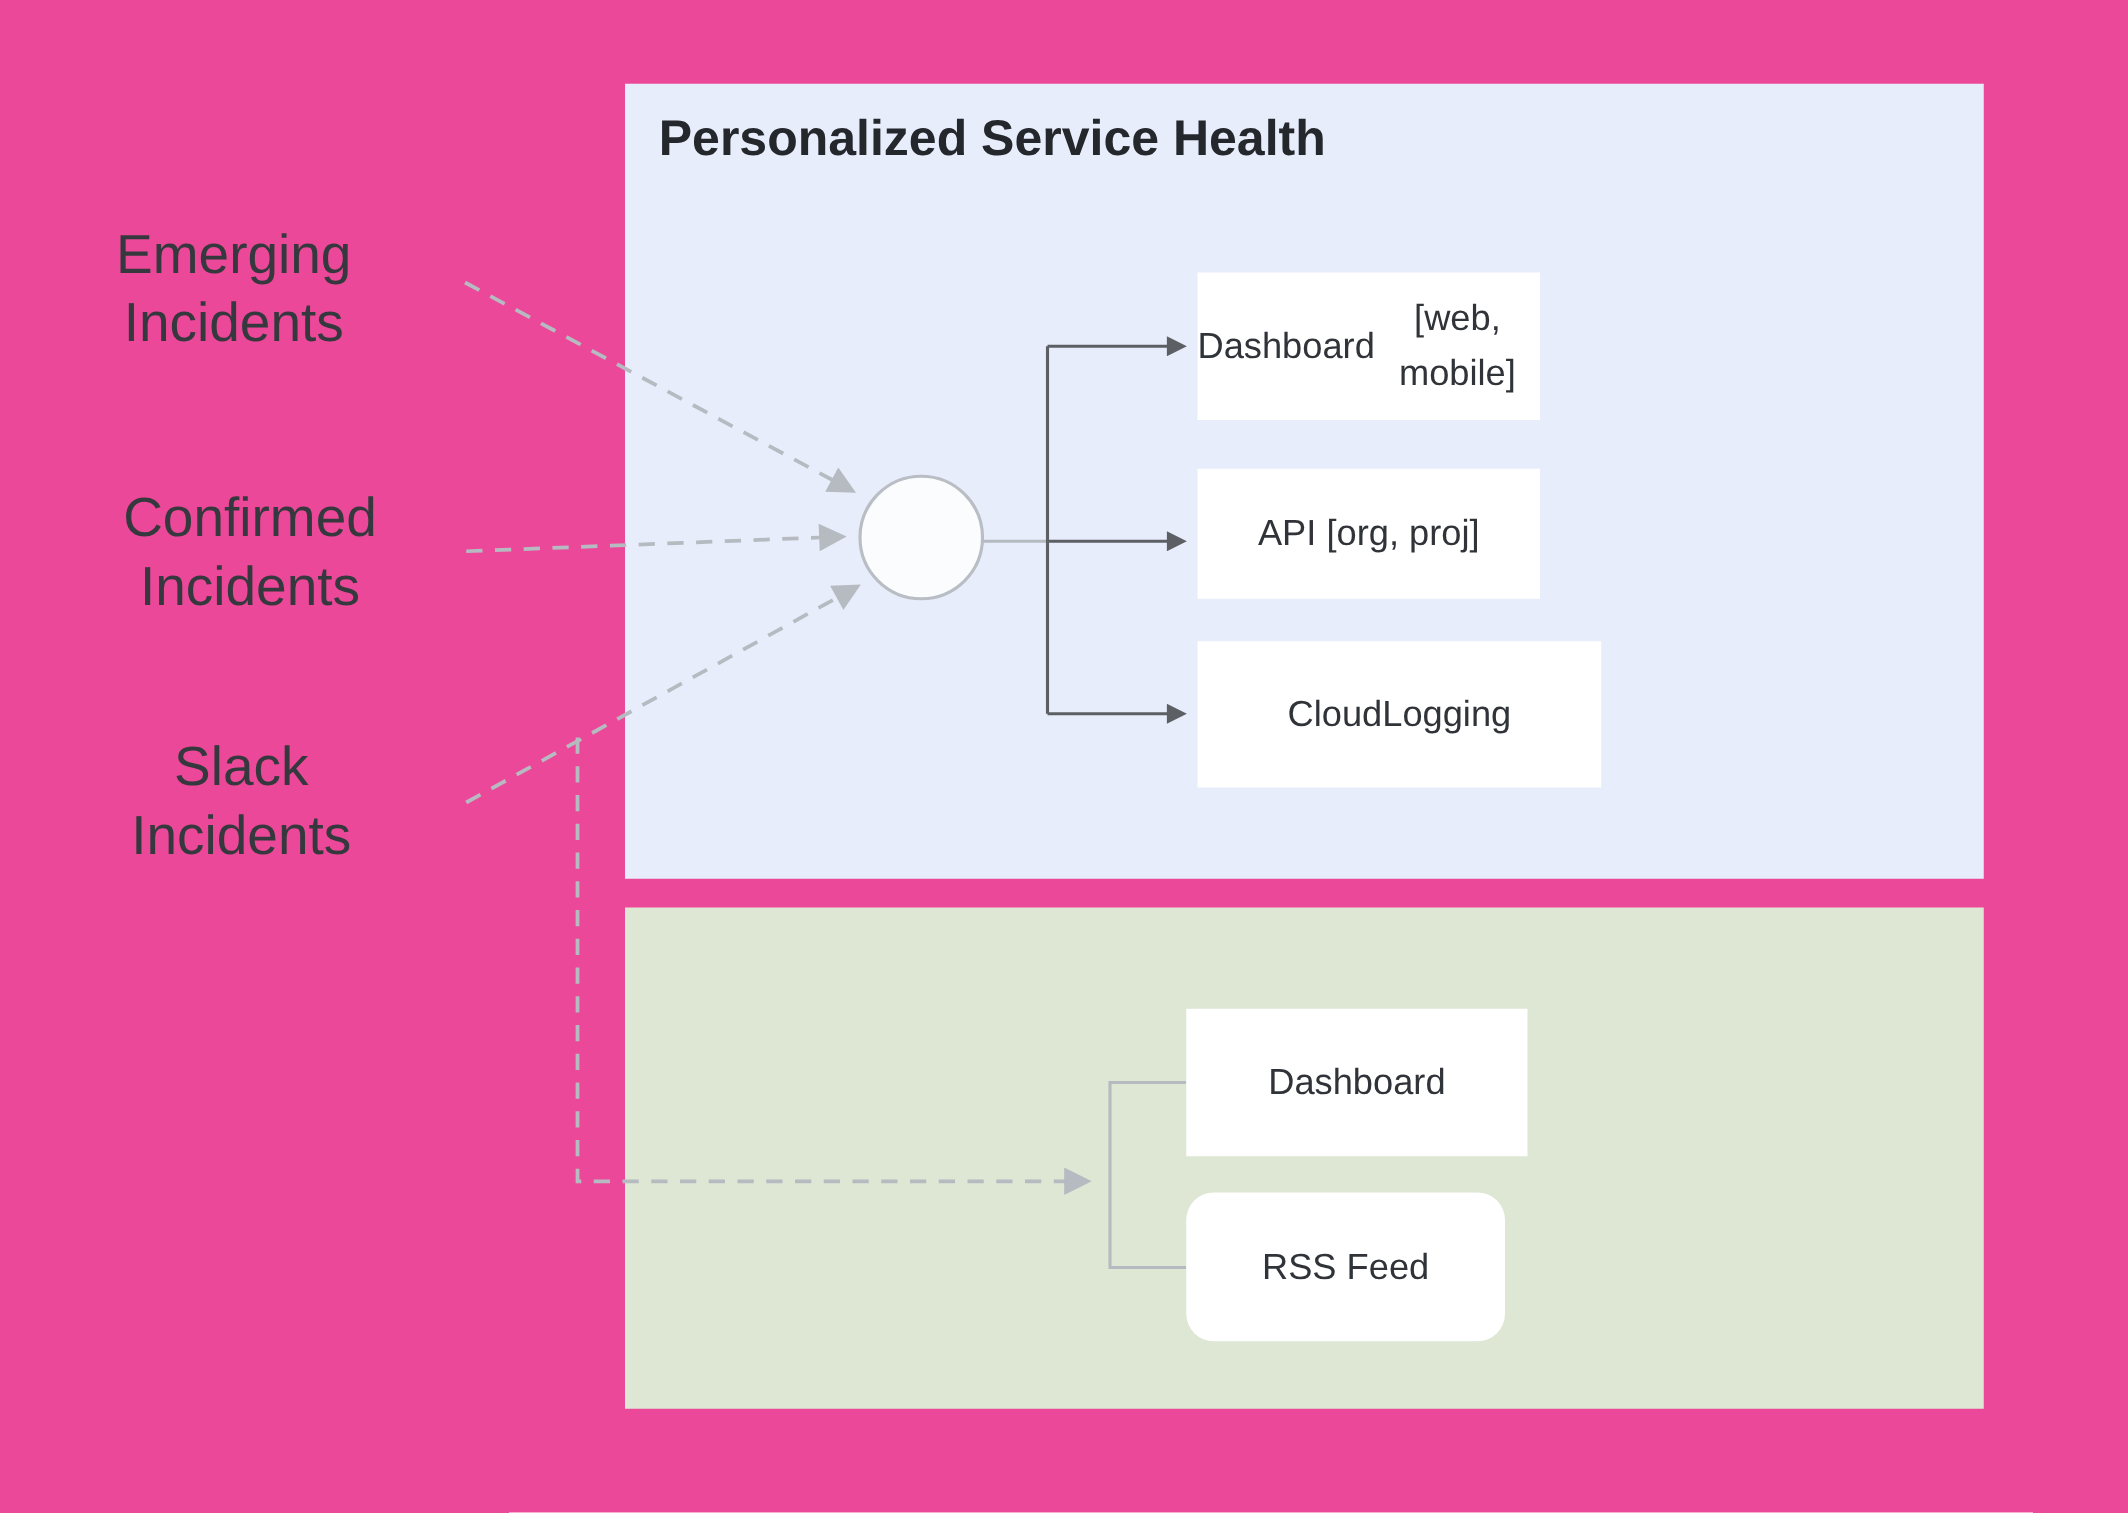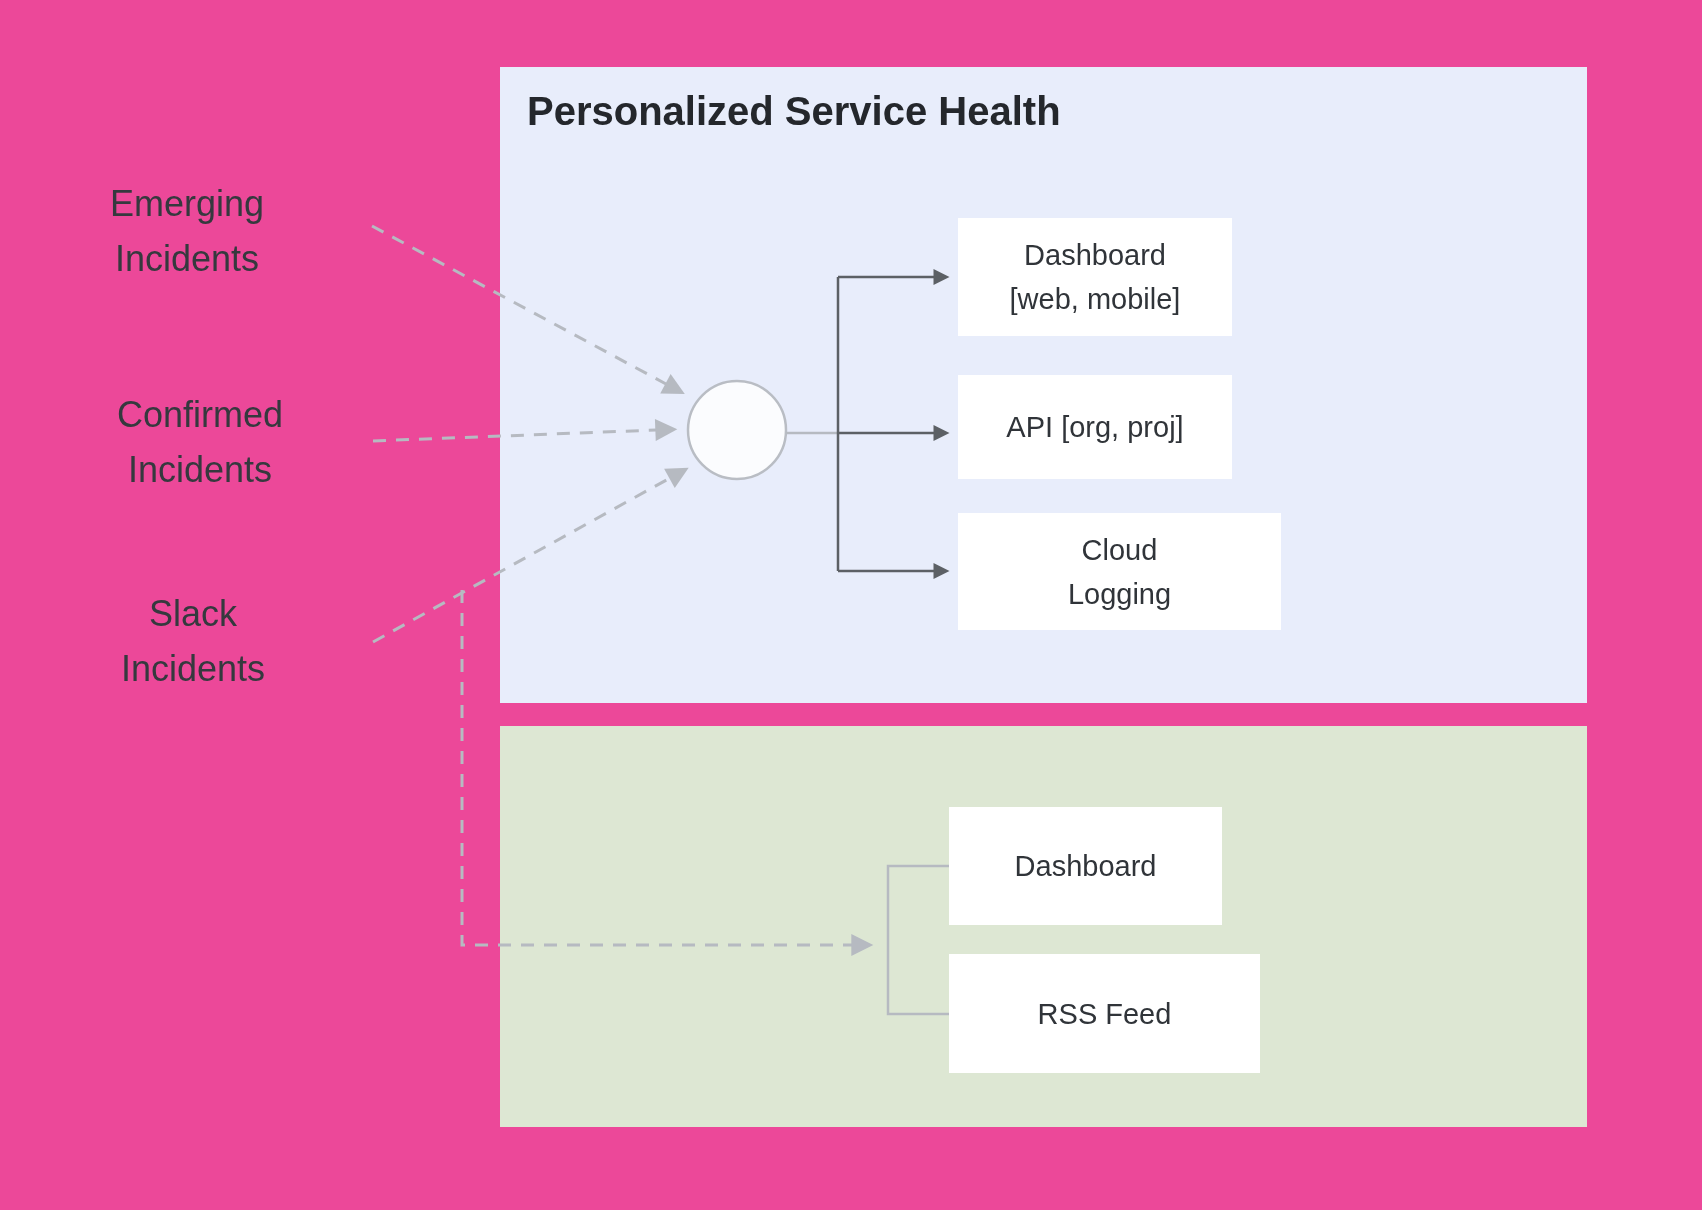--- a/index.html
+++ b/index.html
@@ -24,44 +24,44 @@
     position: absolute; z-index: 3;
     font-size: 40px; font-weight: 700; color: #24272c;
     line-height: 46px; white-space: nowrap;
   }
   .title-personalized { left: 527px; top: 88px; }
   .title-cloud { left: 527px; top: 740px; }
 
   .src-label {
     position: absolute; z-index: 3;
     width: 340px; text-align: center;
-    font-size: 36px; line-height: 55px; color: #35393e;
+    font-size: 44px; line-height: 55px; color: #35393e;
   }
   .label-emerging { left: 17px; top: 176px; }
   .label-confirmed { left: 30px; top: 387px; }
   .label-major { left: 23px; top: 586px; }
 
   .overlay {
     position: absolute; left: 0; top: 0; z-index: 2;
   }
 
   .node {
     position: absolute; z-index: 3;
     background: #ffffff;
-    display: flex; flex-direction: column;
+    display: flex; flex-direction: row;
     align-items: center; justify-content: center;
     text-align: center;
     font-size: 29px; line-height: 44px; color: #303439;
   }
   .node-psh-dashboard { left: 958px; top: 218px; width: 274px; height: 118px; }
   .node-api           { left: 958px; top: 375px; width: 274px; height: 104px; }
   .node-logging       { left: 958px; top: 513px; width: 323px; height: 117px; }
   .node-notifications { left: 1275px; top: 459px; width: 282px; height: 225px; }
   .node-csh-dashboard { left: 949px; top: 807px; width: 273px; height: 118px; }
-  .node-rss           { left: 949px; top: 954px; width: 311px; height: 119px; }
+  .node-rss           { left: 949px; top: 954px; width: 255px; height: 119px; border-radius: 22px; }
 
   .notif-title { font-size: 30px; line-height: 46px; }
   .notif-sub   { font-size: 24px; line-height: 36px; }
 </style>
 </head>
 <body>
 
 <div class="canvas">
 
   <div class="panel panel-personalized"></div>

